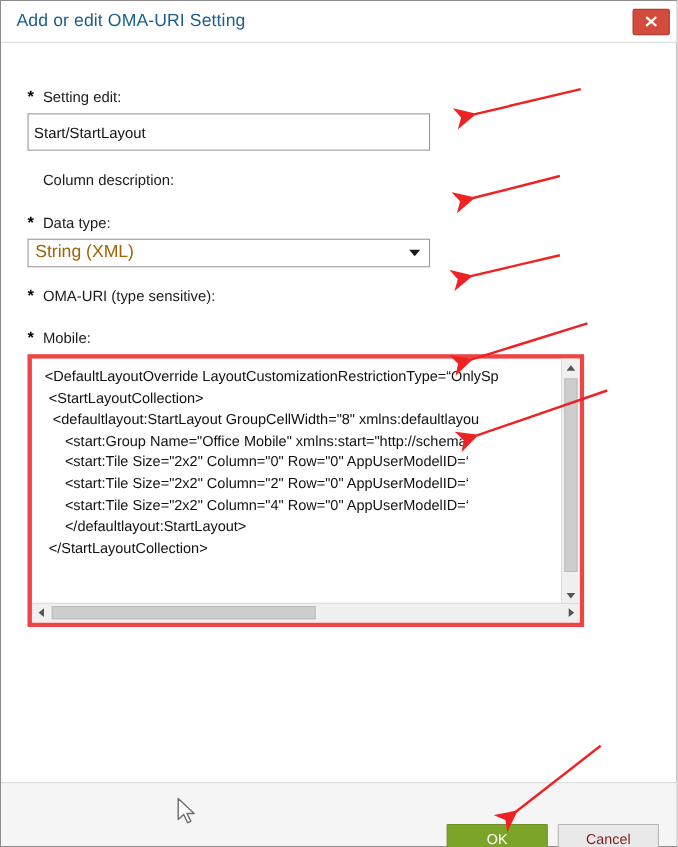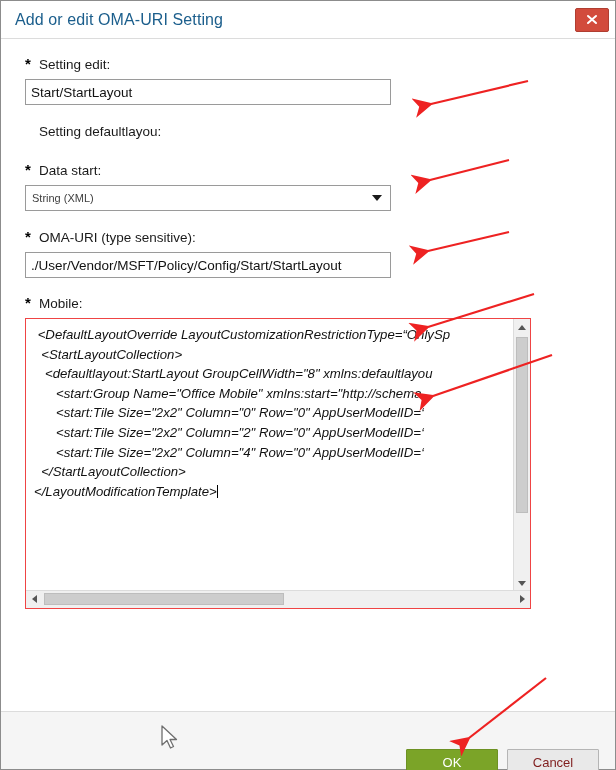--- a/index.html
+++ b/index.html
@@ -18,20 +18,21 @@
     position: absolute;
     left: 0;
     top: 0;
     width: 616px;
     height: 770px;
     background: #ffffff;
     border: 1px solid #8c8c8c;
     box-sizing: border-box;
     display: flex;
     flex-direction: column;
+    gap: 24px;
   }
   
   .titlebar {
     height: 38px;
     min-height: 38px;
     background: #ffffff;
     display: flex;
     align-items: center;
     justify-content: space-between;
     padding: 0 6px 0 14px;
@@ -84,65 +85,64 @@
   }
   .text-input {
     width: 366px;
     height: 26px;
     box-sizing: border-box;
     border: 1px solid #9a9a9a;
     background: #ffffff;
     font-family: "Liberation Sans", sans-serif;
     font-size: 13.5px;
     color: #111;
-    padding: 4px 5px;
+    padding: 16px 5px;
     outline: none;
     display: block;
   }
   .gap-a { height: 17px; }
   .gap-b { height: 16px; }
 
   .select-wrap {
     width: 366px;
     height: 26px;
     position: relative;
     border: 1px solid #9a9a9a;
     background: #ffffff;
     box-sizing: border-box;
     display: flex;
     align-items: center;
     cursor: pointer;
   }
   .select-wrap .sel-text {
-    font-size: 11px;
-    color: #404040;
+    font-size: 16px;
+    color: #a16207;
     padding-left: 6px;
   }
   .select-arrow {
     position: absolute;
     right: 8px;
     top: 50%;
     transform: translateY(-50%);
     width: 0;
     height: 0;
     border-left: 5px solid transparent;
     border-right: 5px solid transparent;
     border-top: 6px solid #1a1a1a;
   }
 
   
   .value-box {
     width: 506px;
-    height: 291px;
-    border: 1px solid #ef4444;
+    height: 248px;
+    border: 4px solid #ef4444;
     box-sizing: border-box;
     background: #ffffff;
     position: relative;
     overflow: hidden;
-    font-style: italic;
   }
   .value-inner {
     position: absolute;
     left: 0; top: 0; right: 16px; bottom: 17px;
     overflow: hidden;
     padding: 6px 2px 0 8px;
     box-sizing: border-box;
   }
   .xml-line {
     font-family: "Liberation Sans", sans-serif;
@@ -290,66 +290,65 @@
         <span class="field-label">Setting edit:</span>
       </div>
       <input class="text-input" type="text" value="Start/StartLayout" style="">
     </div>
 
     <div class="gap-a"></div>
 
     <div class="field">
       <div class="label-row">
         <span class="req hidden">*</span>
-        <span class="field-label">Setting defaultlayou:</span>
+        <span class="field-label">Column description:</span>
       </div>
     </div>
 
     <div class="gap-a"></div>
 
     <div class="field">
       <div class="label-row">
         <span class="req">*</span>
-        <span class="field-label">Data start:</span>
+        <span class="field-label">Data type:</span>
       </div>
       <div class="select-wrap">
         <span class="sel-text">String (XML)</span>
         <span class="select-arrow"></span>
       </div>
     </div>
 
     <div class="gap-a"></div>
 
     <div class="field">
       <div class="label-row">
         <span class="req">*</span>
         <span class="field-label">OMA-URI (type sensitive):</span>
       </div>
-      <input class="text-input" type="text" value="./User/Vendor/MSFT/Policy/Config/Start/StartLayout" style="">
     </div>
 
     <div class="gap-b"></div>
 
     <div class="field">
       <div class="label-row">
         <span class="req">*</span>
         <span class="field-label">Mobile:</span>
       </div>
 
       <div class="value-box">
         <div class="value-inner">
           <div class="xml-line"> &lt;DefaultLayoutOverride LayoutCustomizationRestrictionType=“OnlySp</div>
           <div class="xml-line">  &lt;StartLayoutCollection&gt;</div>
           <div class="xml-line">   &lt;defaultlayout:StartLayout GroupCellWidth="8" xmlns:defaultlayou</div>
           <div class="xml-line">      &lt;start:Group Name="Office Mobile" xmlns:start="http://schema</div>
           <div class="xml-line">      &lt;start:Tile Size="2x2" Column="0" Row="0" AppUserModelID=‘</div>
           <div class="xml-line">      &lt;start:Tile Size="2x2" Column="2" Row="0" AppUserModelID=‘</div>
           <div class="xml-line">      &lt;start:Tile Size="2x2" Column="4" Row="0" AppUserModelID=‘</div>
+          <div class="xml-line">      &lt;/defaultlayout:StartLayout&gt;</div>
           <div class="xml-line">  &lt;/StartLayoutCollection&gt;</div>
-          <div class="xml-line"><span>&lt;/LayoutModificationTemplate&gt;</span><span class="caret"></span></div>
         </div>
 
         <div class="vscroll">
           <div class="sb-btn top">
               <span class="arrow-u"></span>
             </div>
           <div class="thumb"></div>
           <div class="sb-btn bottom">
               <span class="arrow-d"></span>
             </div>

